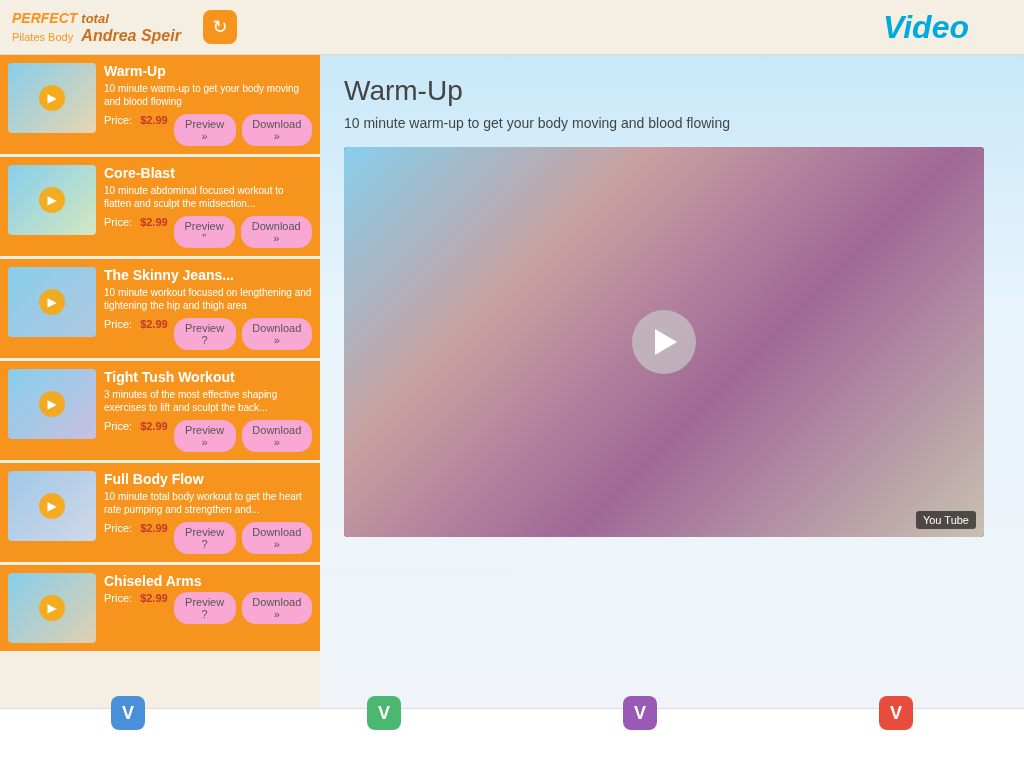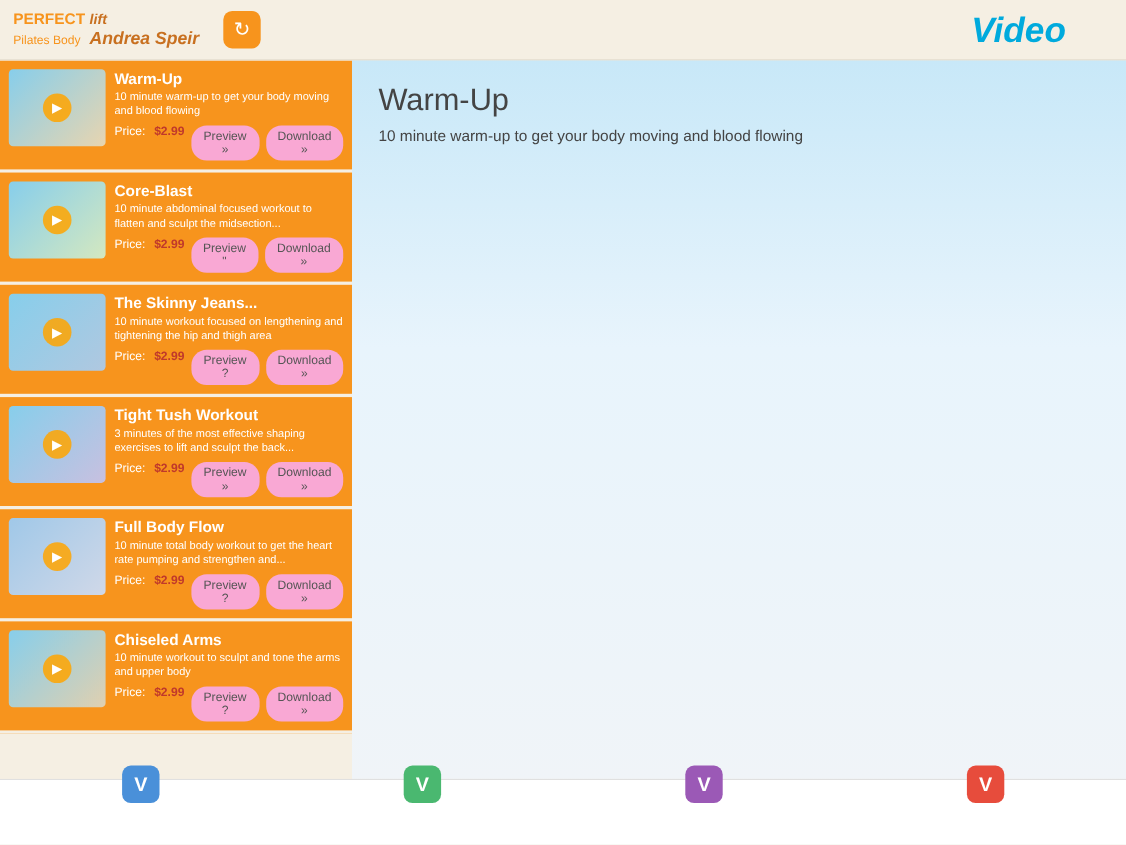--- a/index.html
+++ b/index.html
@@ -16,20 +16,21 @@
     }
     #header .logo-area {
       display: flex;
       align-items: center;
       gap: 4px;
     }
     .logo-perfect {
       font-size: 14px;
       font-weight: bold;
       color: #f7941d;
+      font-style: italic;
     }
     .logo-pilates {
       font-size: 11px;
       color: #f7941d;
     }
     .logo-with {
       font-size: 13px;
       color: #c87020;
       font-style: italic;
       font-weight: bold;
@@ -249,21 +250,21 @@
 <body>
 
 <div id="header">
   <div class="logo-area">
     <div>
       <span class="logo-perfect">PERFECT</span>
       <br>
       <span class="logo-pilates">Pilates Body</span>
     </div>
     <div>
-      <span class="logo-with">lift</span>
+      <span class="logo-with">total</span>
       <br>
       <span class="logo-name">Andrea Speir</span>
     </div>
     <div class="refresh-btn">↻</div>
   </div>
   <div class="video-title-header">Video</div>
 </div>
 
 <div id="main">
 
@@ -343,34 +344,39 @@
         <button class="btn-download">Download »</button>
       </div>
     </div>
   </div>
       <div class="sidebar-item">
     <div class="item-thumb thumb-bg-6">
       <div class="play-circle">▶</div>
     </div>
     <div class="item-content">
       <div class="item-title">Chiseled Arms</div>
-      <div class="item-desc">10 minute workout to sculpt and tone the arms and upper body</div>
       <div class="item-actions">
         <span class="price-label">Price:</span>
         <span class="price-value">$2.99</span>
         <button class="btn-preview">Preview ?</button>
         <button class="btn-download">Download »</button>
       </div>
     </div>
   </div>
     </div>
 
   <div id="content">
     <h1 class="content-title">Warm-Up</h1>
     <p class="content-desc">10 minute warm-up to get your body moving and blood flowing</p>
+    <div class="video-player">
+      <div class="video-bg">
+        <div class="video-play-btn"></div>
+        <div class="youtube-badge">You Tube</div>
+      </div>
+    </div>
   </div>
 
 </div>
 
 <div id="bottom-nav">
 
 <div class="nav-item">
     <div class="nav-icon nav-icon-videos" style="color:white; font-size:18px; font-weight:bold;">V</div>
     <span class="nav-label">videos</span>
   </div>

